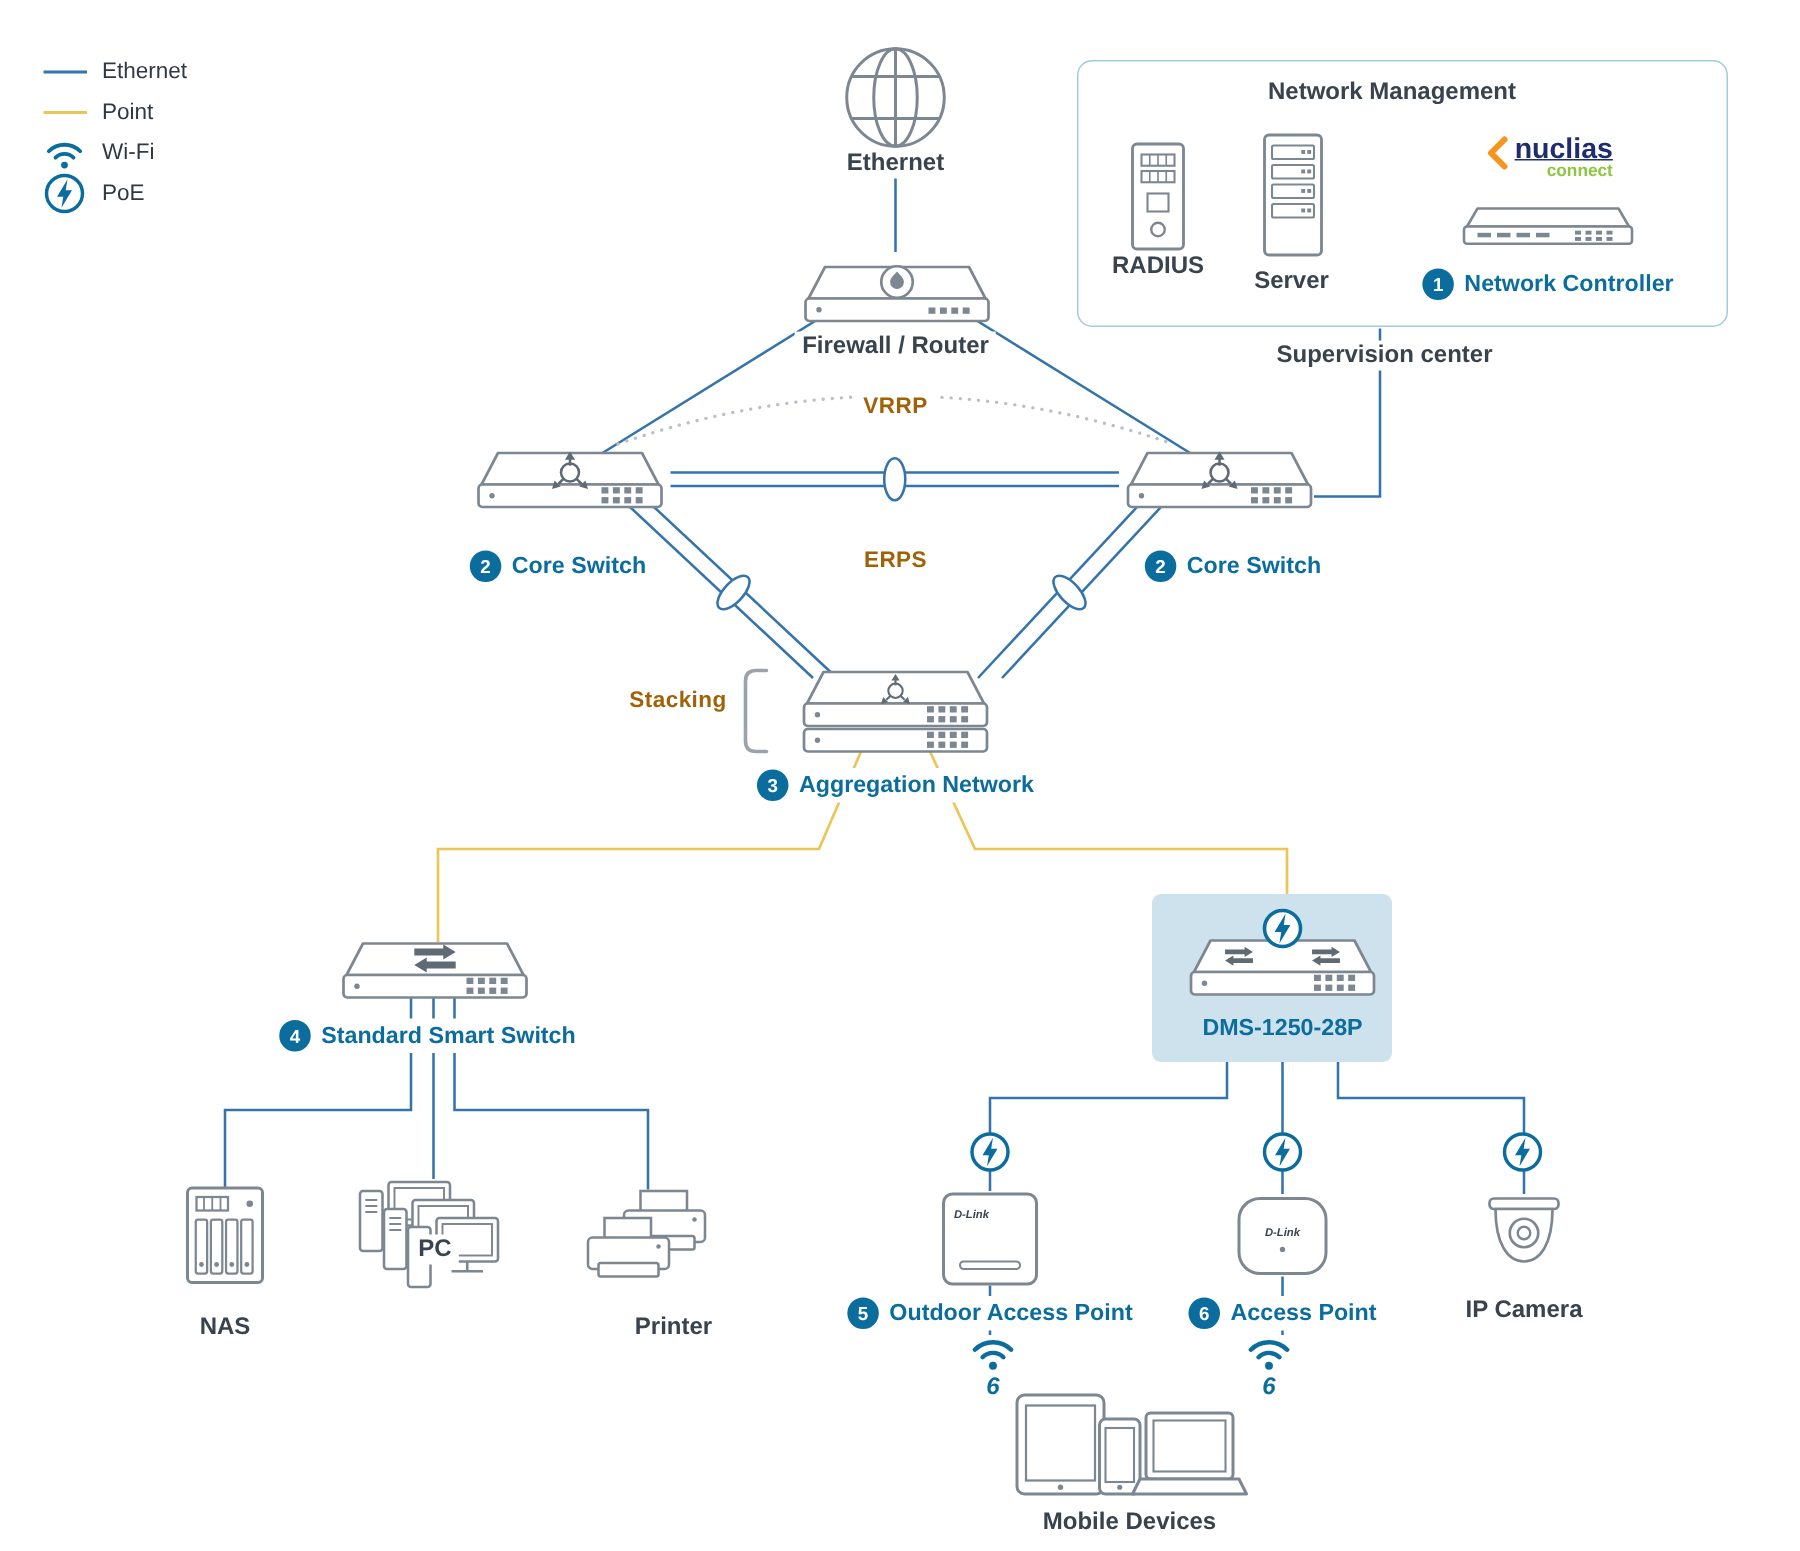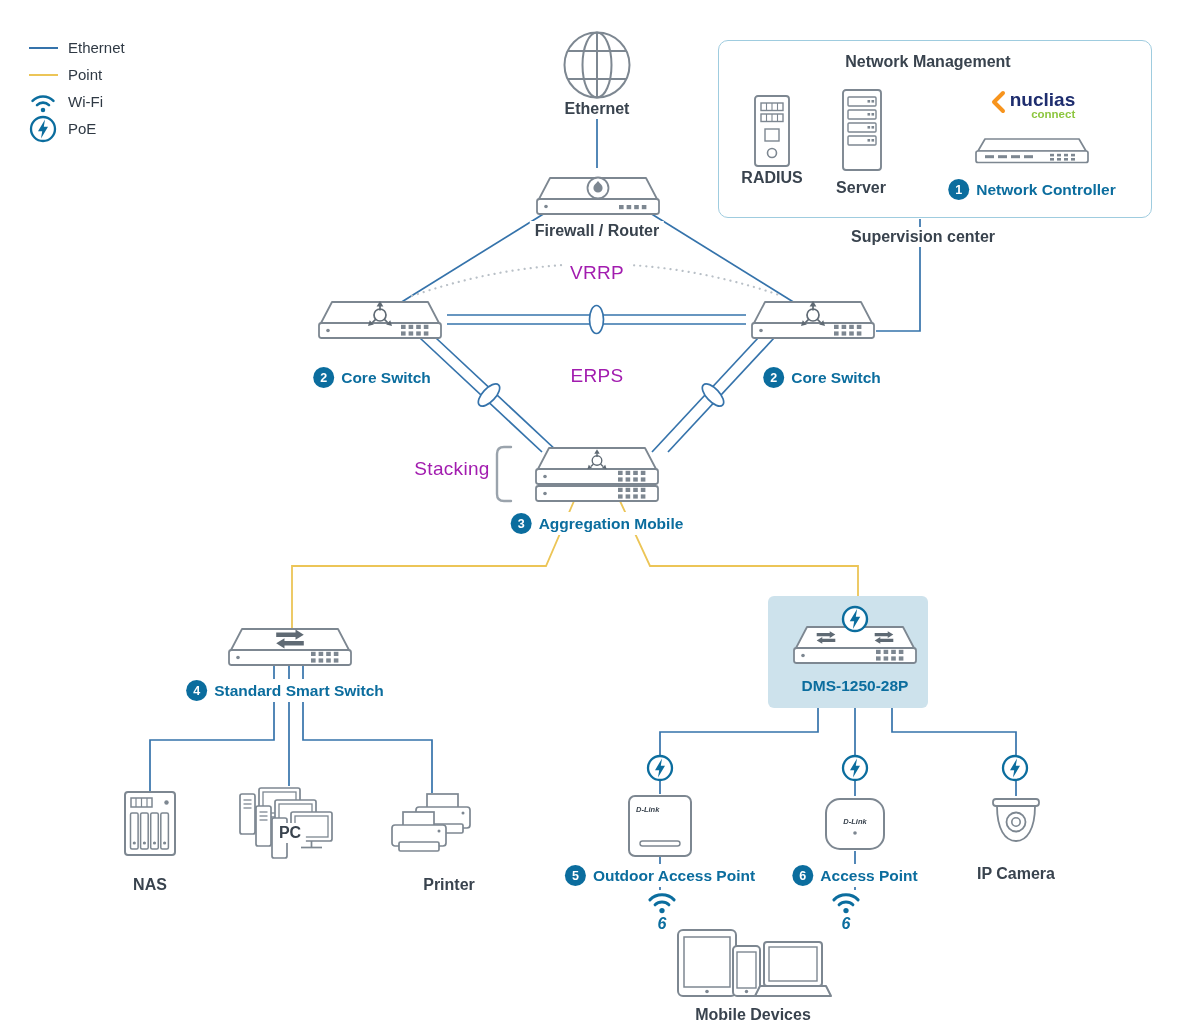--- a/index.html
+++ b/index.html
@@ -8,31 +8,31 @@
   .canvas { position:relative; width:1200px; height:1034px; background:#fff; overflow:hidden; }
   .wires { position:absolute; left:0; top:0; z-index:1; }
   .node  { position:absolute; z-index:2;font-style:italic; }
   .box   { position:absolute; z-index:0; }
   .mgmt-box { left:718px; top:40px; width:434px; height:178px; border:1.6px solid #9fccdf; border-radius:10px; background:#fff; }
   .hl-box   { left:768px; top:596px; width:160px; height:112px; background:#cde2ec; border-radius:6px; }
   .nlabel { position:absolute; z-index:3; transform:translateX(-50%); white-space:nowrap;
             display:flex; align-items:center; gap:7px; background:#fff; padding:1px 5px;
             font-size:16px; font-weight:600; color:#39434e;text-align:right; }
   .nlabel.blue { color:#0b6d9e; font-weight:700; font-size:15.5px; }
-  .nlabel.gray { color:#a21caf; font-weight:400; font-size:19px; letter-spacing:.3px; }
+  .nlabel.gray { color:#a16207; font-weight:700; font-size:15px; letter-spacing:.3px; }
   .nlabel.nobg { background:transparent; }
   .badge { display:inline-flex; width:21px; height:21px; border-radius:50%; background:#0b6d9e;
            color:#fff; font-size:12.5px; font-weight:700; align-items:center; justify-content:center; flex:0 0 auto; }
   .legend { position:absolute; left:28px; top:34px; z-index:2; }
   .legend-row { display:flex; align-items:center; gap:10px; height:27px; font-size:15px; font-weight:500; color:#2f3944; }
   .lswatch { width:29px; height:0; border-top:2.4px solid #3573ab; }
   .lswatch.fiber { border-top-color:#ecc557; }
   .licon { width:30px; display:flex; justify-content:center; }
   .nuclias { position:absolute; z-index:2; display:flex; align-items:flex-start; gap:3px; }
-  .nuclias-name { color:#1e2d6e; font-weight:700; font-size:19px; line-height:20px; display:block; }
+  .nuclias-name { color:#1e2d6e; font-weight:700; font-size:19px; line-height:20px; display:block;text-decoration:underline; }
   .nuclias-sub  { color:#8dc63f; font-weight:700; font-size:11.5px; display:block; text-align:right; margin-top:-2px; }
 </style>
 </head>
 <body>
 
 <svg width="0" height="0" style="position:absolute" aria-hidden="true">
 <defs>
   <g id="sw-body">
     <polygon points="6,21 17,0 113,0 124,21" fill="#fff" stroke="#7d8791" stroke-width="1.8" stroke-linejoin="round"></polygon>
     <rect x="4" y="21" width="122" height="15" rx="2.5" fill="#fff" stroke="#7d8791" stroke-width="1.8"></rect>
@@ -322,21 +322,21 @@
       <use href="#sw-body" x="10" y="6"></use>
       <use href="#ports2" x="96" y="28.8"></use>
       <use href="#route-ic" transform="translate(75,16.5) scale(0.8)"></use>
       <rect x="14" y="44" width="122" height="15" rx="2.5" fill="#fff" stroke="#7d8791" stroke-width="1.8"></rect>
       <circle cx="23" cy="51.5" r="1.8" fill="#7d8791"></circle>
       <use href="#ports2" x="96" y="45.8"></use>
     </svg>
   </div>
   <div class="nlabel blue" style="left:597px; top:512px">
     <span class="badge">3</span>
-    <span>Aggregation Mobile</span>
+    <span>Aggregation Network</span>
   </div>
 
   <div class="node" style="left:220px; top:618px">
     <svg width="140" height="52" viewBox="0 0 140 52">
       <use href="#sw-body" x="5" y="11"></use>
       <use href="#ports2" x="91" y="33.8"></use>
       <use href="#arrows-ic" transform="translate(70,21) scale(0.92)"></use>
     </svg>
   </div>
   <div class="nlabel blue" style="left:285px; top:679px">

